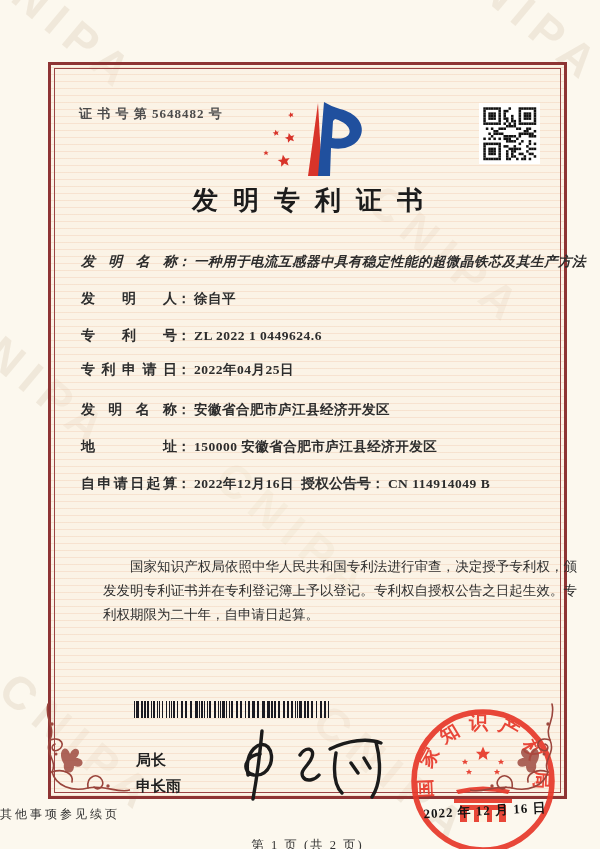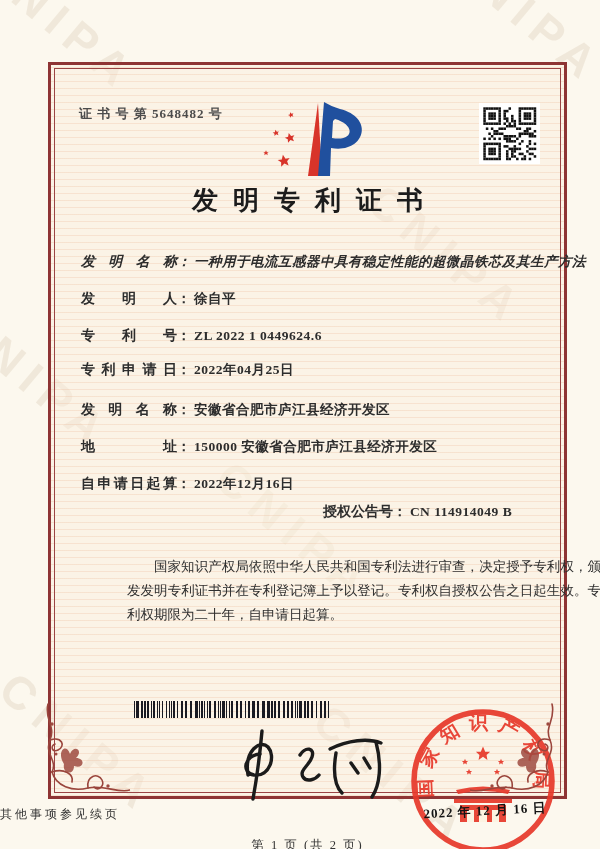--- a/index.html
+++ b/index.html
@@ -49,25 +49,25 @@
   
   .fields{position:absolute; left:30px; top:188px; width:446px; z-index:3;}
   .frow{position:absolute; left:0; width:100%; white-space:nowrap;
         font-size:13.5px; font-weight:600; color:#2d2d2d;}
   .r0{top:0;font-style:italic;} .r1{top:37px;} .r2{top:74px;} .r3{top:108px;}
   .r4{top:148px;} .r5{top:185px;} .r6{top:222px;}
   .flabel{display:inline-block; width:96px; text-align:justify; text-align-last:justify;
           vertical-align:top; font-size:14px;}
   .colon::before{content:"\FF1A";}
   .fvalue{font-size:13.5px; letter-spacing:0.5px;}
-  .pair2{position:absolute; left:242px; top:0;margin-top:28px;}
+  .pair2{position:absolute; left:220px; top:0;}
   .pair2 .flabel{width:auto; text-align-last:auto;}
   
   .body-text{
-    position:absolute; left:76px; top:490px; width:474px; z-index:3;
+    position:absolute; left:52px; top:490px; width:474px; z-index:3;
     font-size:13.5px; line-height:24px; color:#2e2e2e; text-align:justify;
   }
   .body-text p{margin:0; text-indent:2em;}
   .barcode{position:absolute; left:83px; top:636px; width:200px; height:17px; z-index:3;}
   .signer{position:absolute; left:85px; top:682px; z-index:3; font-size:15px;
           font-weight:700; color:#222; line-height:26px;}
   .signature{position:absolute; left:175px; top:660px; width:160px; height:85px; z-index:4;}
   .seal{position:absolute; left:357px; top:641px; width:150px; height:150px; z-index:3;}
   .seal-date{
     position:absolute; left:360px; top:737px; width:148px; text-align:center;
@@ -419,20 +419,24 @@
         <rect x="165" y="0" width="3" height="17" fill="#1a1a22"></rect>
         <rect x="170" y="0" width="2" height="17" fill="#1a1a22"></rect>
         <rect x="173" y="0" width="2" height="17" fill="#1a1a22"></rect>
         <rect x="177" y="0" width="2" height="17" fill="#1a1a22"></rect>
         <rect x="182" y="0" width="1" height="17" fill="#1a1a22"></rect>
         <rect x="186" y="0" width="2" height="17" fill="#1a1a22"></rect>
         <rect x="190" y="0" width="2" height="17" fill="#1a1a22"></rect>
         <rect x="194" y="0" width="1" height="17" fill="#1a1a22"></rect>
       </svg>
 
+    <div class="signer">
+      <div>局长</div>
+      <div>申长雨</div>
+    </div>
 
     <svg class="signature" viewBox="0 0 160 85">
       <g fill="none" stroke="#1b1b1b" stroke-width="3.4" stroke-linecap="round" stroke-linejoin="round">
         <path d="M22,50 C18,26 34,14 42,22 C50,31 44,52 28,50 C15,48 18,30 34,29"></path>
         <path d="M36,6 C34,28 31,52 27,74"></path>
         <path d="M74,30 C80,21 89,23 86,32 C83,41 73,45 77,52 C81,58 90,54 93,50"></path>
         <path d="M104,24 C122,15 142,13 155,18"></path>
         <path d="M110,28 C107,46 108,60 116,68"></path>
         <path d="M150,17 C156,40 154,60 146,72"></path>
         <path d="M125,38 L132,48"></path>

